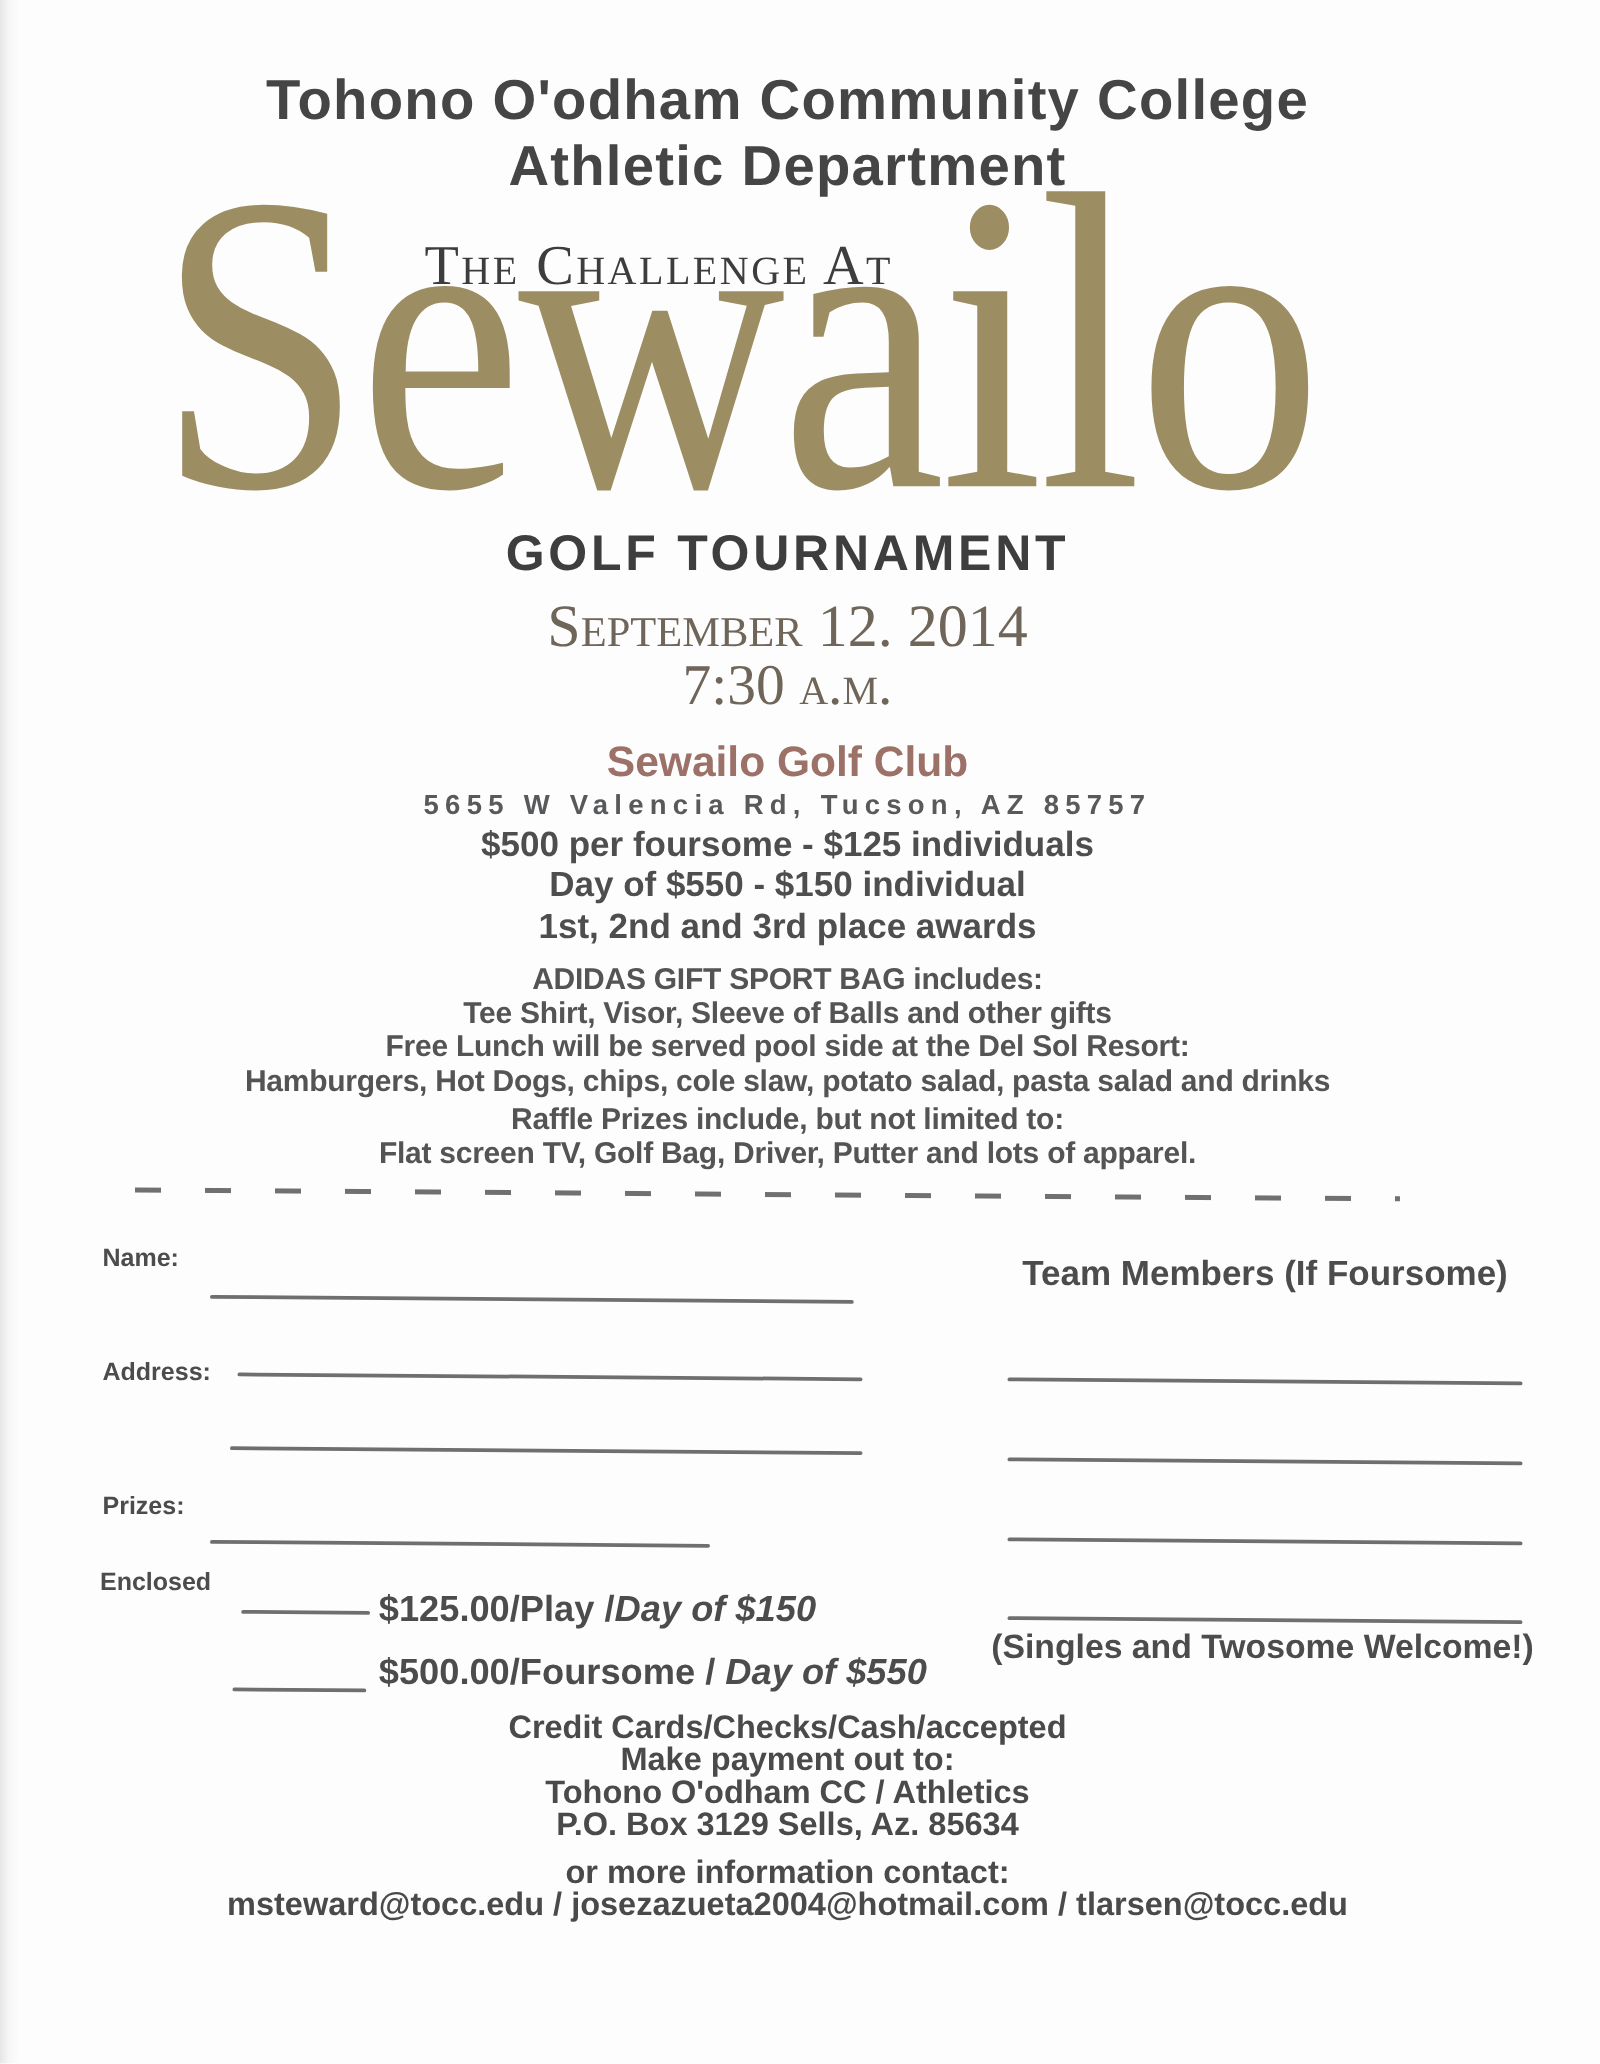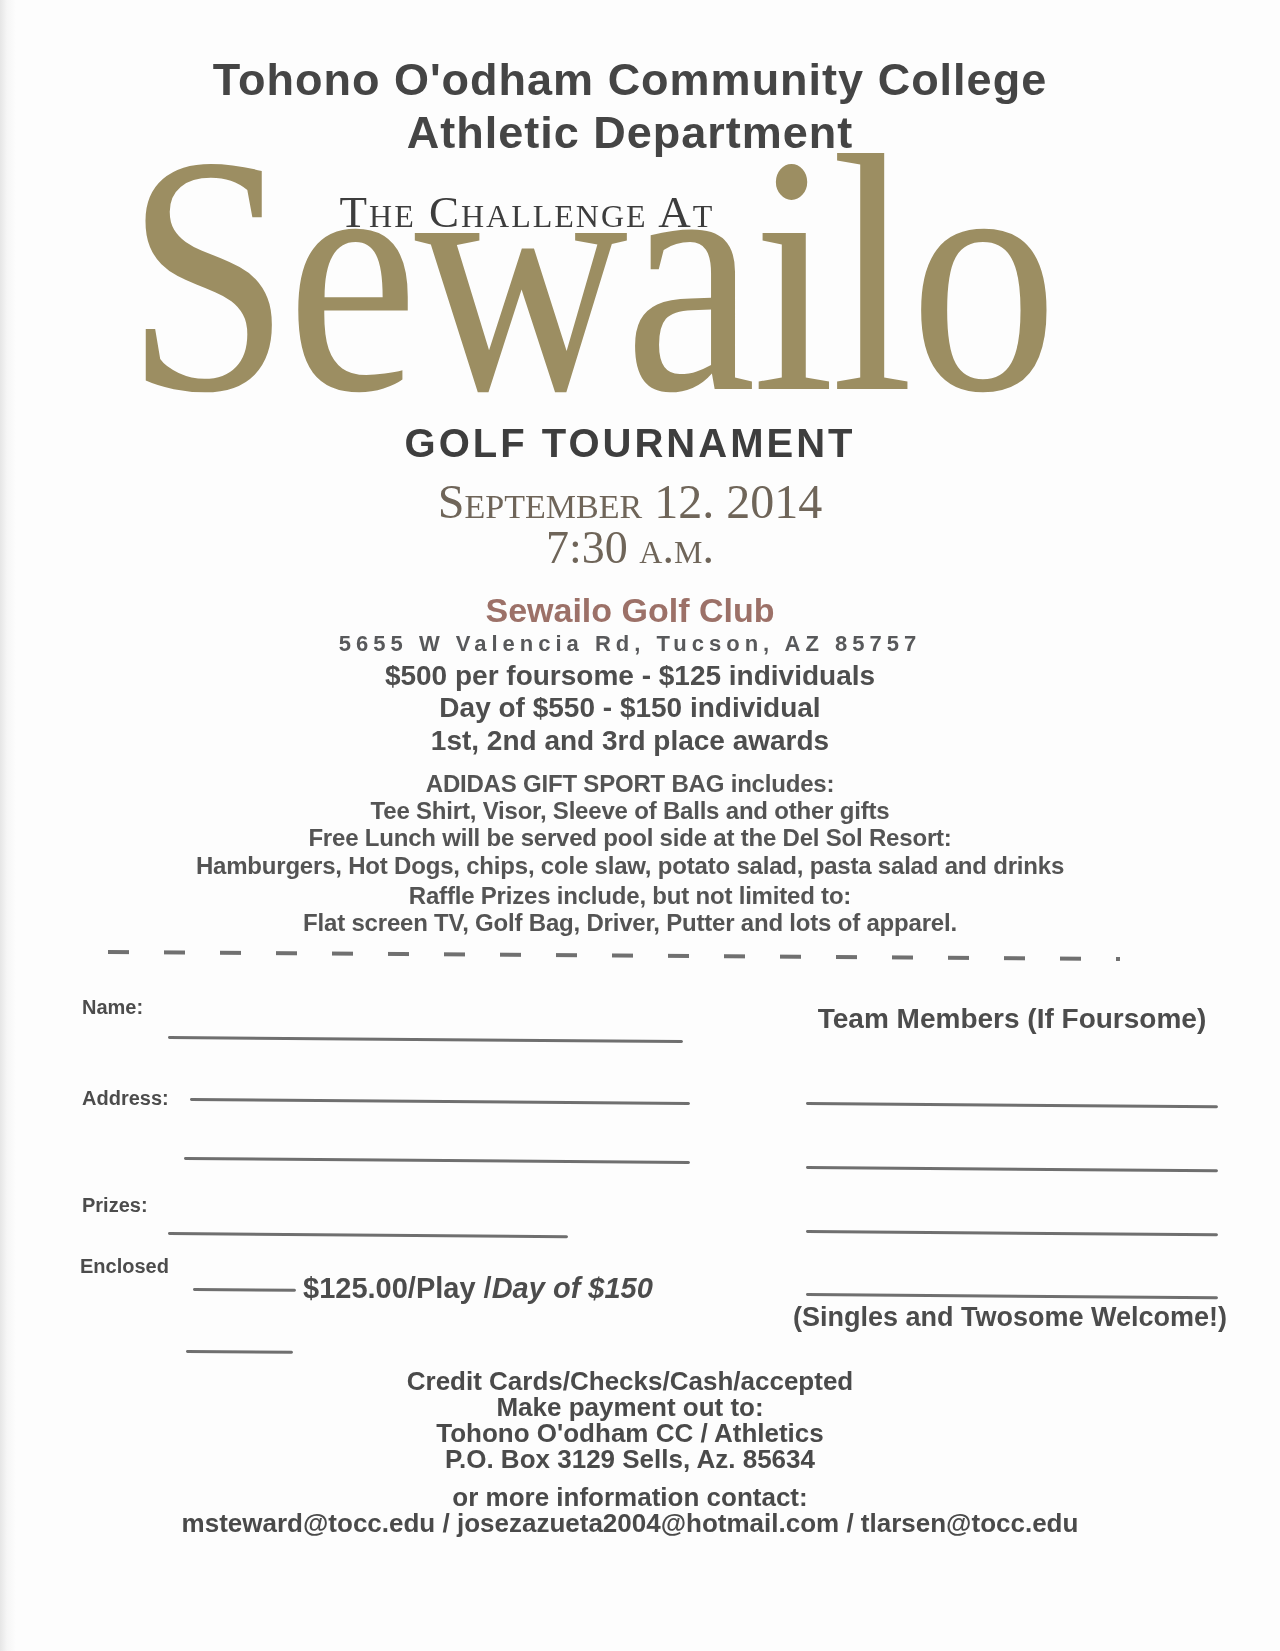--- a/index.html
+++ b/index.html
@@ -87,20 +87,21 @@
   <div class="line" style="top:1157px;left:184px;width:506px;"></div>
 
   <div class="t sans formlabel" style="top:1195px;left:82px;">Prizes:</div>
   <div class="line" style="top:1232px;left:168px;width:400px;"></div>
 
   <div class="t sans formlabel" style="top:1256px;left:80px;">Enclosed</div>
   <div class="line" style="top:1288px;left:193px;width:103px;"></div>
   <div class="t sans opt" style="top:1256px;left:303px;margin-top:18px;"><span>$125.00/Play /</span><span class="bi">Day of $150</span></div>
 
   <div class="line" style="top:1350px;left:186px;width:107px;"></div>
+  <div class="t sans opt" style="top:1324px;left:303px;"><span>$500.00/Foursome / </span><span class="bi">Day of $550</span></div>
 
   <div class="t sans formlabel" style="top:1005px;left:806px;width:412px;text-align:center;font-size:28px;">Team Members (If Foursome)</div>
   <div class="line" style="top:1102px;left:806px;width:412px;"></div>
   <div class="line" style="top:1166px;left:806px;width:412px;"></div>
   <div class="line" style="top:1230px;left:806px;width:412px;"></div>
   <div class="line" style="top:1293px;left:806px;width:412px;"></div>
   <div class="t sans formlabel" style="top:1304px;left:790px;width:440px;text-align:center;font-size:27px;">(Singles and Twosome Welcome!)</div>
 
   <div class="t ctr sans pay" style="top:1368px;">Credit Cards/Checks/Cash/accepted</div>
   <div class="t ctr sans pay" style="top:1394px;">Make payment out to:</div>

